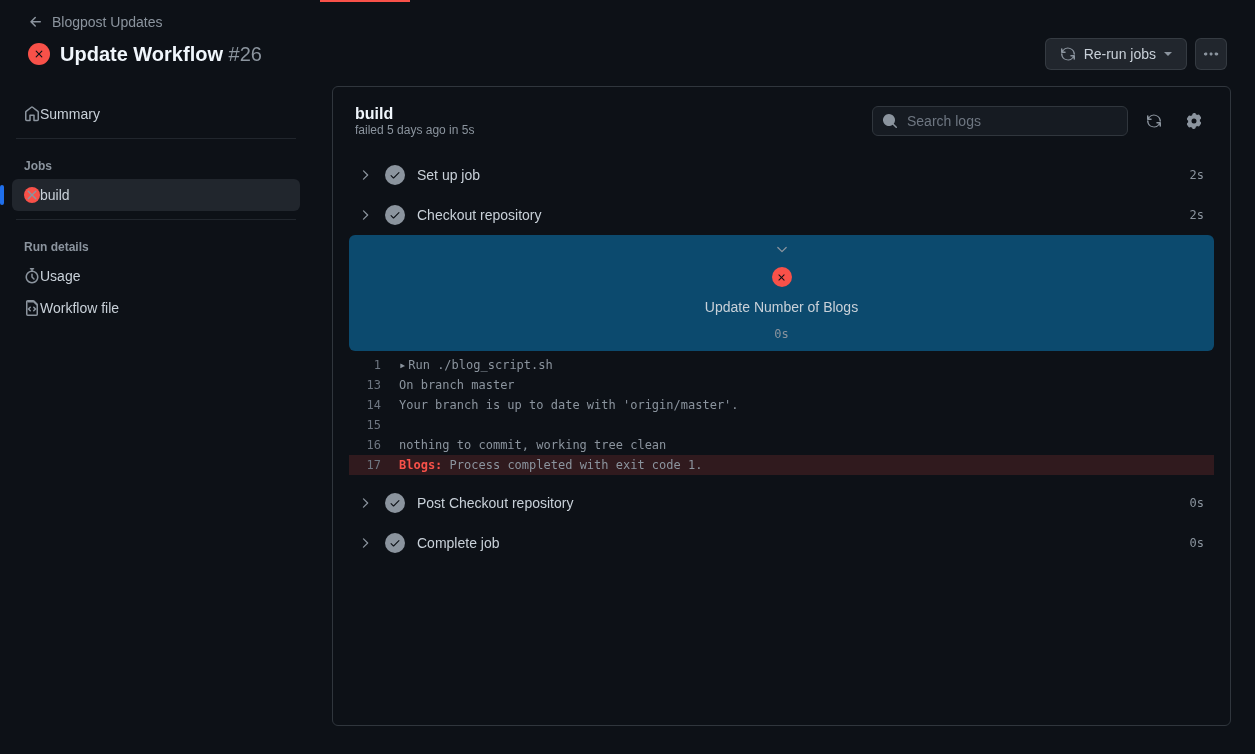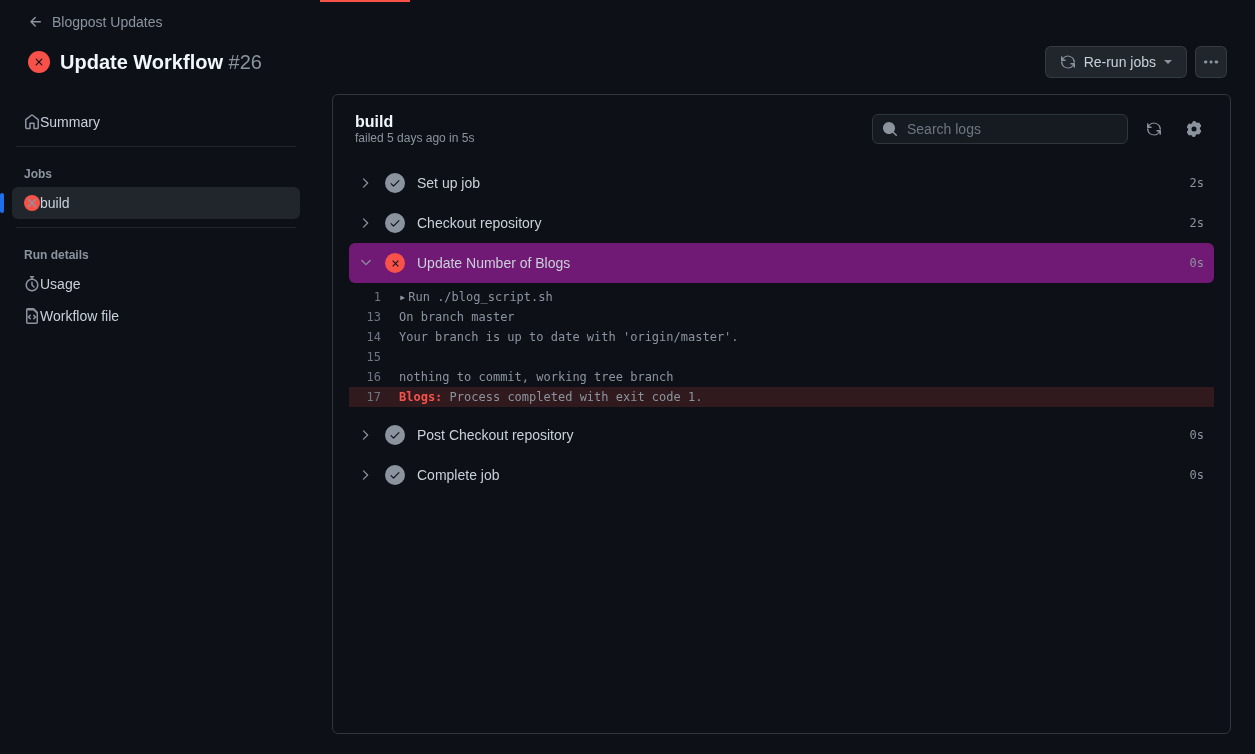--- a/index.html
+++ b/index.html
@@ -27,21 +27,21 @@
   }
   .header-area {
     padding: 12px 28px 16px 28px;
   }
   .breadcrumb {
     display: flex;
     align-items: center;
     color: #8b949e;
     font-size: 14px;
     gap: 8px;
-    margin-bottom: 16px;
+    margin-bottom: 8px;
   }
   .breadcrumb svg { fill: #8b949e; }
   .title-row {
     display: flex;
     align-items: center;
     justify-content: space-between;
   }
   .title-left {
     display: flex;
     align-items: center;
@@ -215,21 +215,21 @@
     overflow-y: auto;
   }
   .step {
     display: flex;
     align-items: center;
     padding: 10px 10px;
     gap: 12px;
     border-radius: 6px;
     cursor: pointer;
   }
-  .step.expanded { background: #701a75; }
+  .step.expanded { background: #0c4a6e; flex-direction: column; }
   .step .chev { width: 14px; display:flex; justify-content:center; }
   .step .chev svg { fill: #8b949e; width: 10px; height: 10px; }
   .step-name { flex: 1; color: #c9d1d9; font-size: 14px; }
   .step-time { color: #8b949e; font-size: 12px; font-family: ui-monospace, SFMono-Regular, Menlo, monospace; }
 
   .log {
     font-family: ui-monospace, SFMono-Regular, "SF Mono", Menlo, Consolas, monospace;
     font-size: 12px;
     line-height: 20px;
     margin: 4px 0 8px 0;
@@ -411,21 +411,21 @@
             <div class="log-row">
               <span class="ln">14</span>
               <span class="lt">Your branch is up to date with 'origin/master'.</span>
             </div>
             <div class="log-row">
               <span class="ln">15</span>
               <span class="lt"></span>
             </div>
             <div class="log-row">
               <span class="ln">16</span>
-              <span class="lt">nothing to commit, working tree branch</span>
+              <span class="lt">nothing to commit, working tree clean</span>
             </div>
             <div class="log-row err">
               <span class="ln">17</span>
               <span class="lt"><span class="err-label">Blogs:</span> Process completed with exit code 1.</span>
             </div>
           </div>
           <div class="step">
             <span class="chev">
               <svg viewBox="0 0 8 12">
                 <path d="M1 1l5 5-5 5" stroke="#8b949e" stroke-width="1.5" fill="none" stroke-linecap="round" stroke-linejoin="round"></path>

